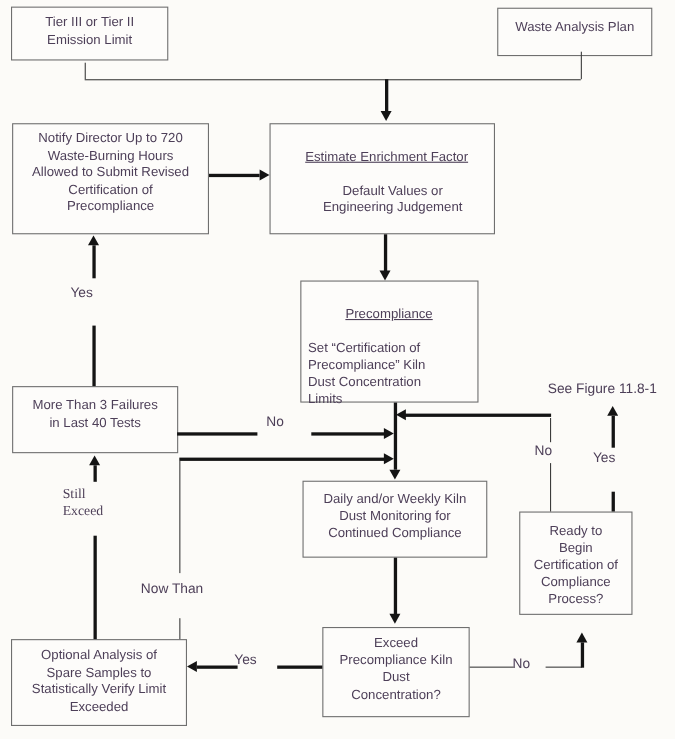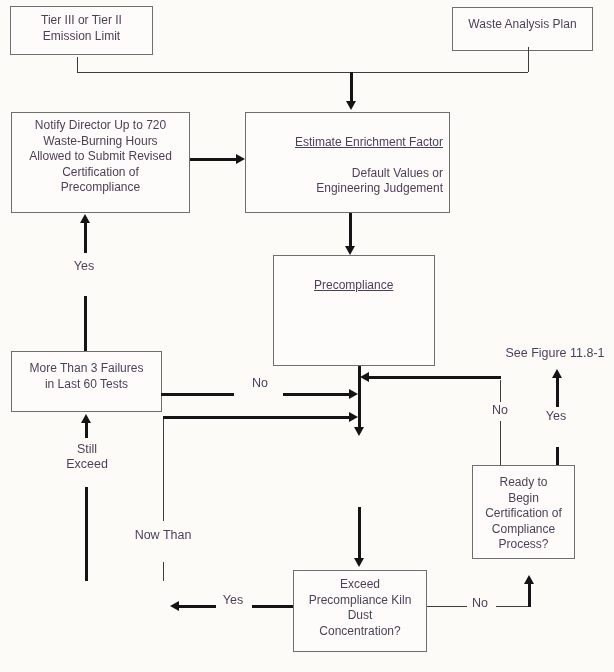--- a/index.html
+++ b/index.html
@@ -11,48 +11,48 @@
   .box{
     position:absolute;box-sizing:border-box;
     border:1px solid #6f6f6f;background:#fdfcfa;
     color:#4d3f58;text-align:center;
     font-size:12px;line-height:15.5px;white-space:pre-line;
   }
   .bt{white-space:pre-line;}
   .u{text-decoration:underline;}
   .lbl{
     position:absolute;color:#4d3f58;font-size:12.5px;line-height:15px;
-    white-space:pre-line;text-align:center;
+    white-space:pre-line;
   }
   .hl,.vl{position:absolute;background:#3c3c3c;}
   .thick{background:#141414;}
   .arr{position:absolute;width:0;height:0;border:0 solid transparent;}
   .arr-down{border-left-width:5px;border-right-width:5px;border-top:9px solid #141414;}
   .arr-up{border-left-width:5px;border-right-width:5px;border-bottom:9px solid #141414;}
   .arr-left{border-top-width:5px;border-bottom-width:5px;border-right:9px solid #141414;}
   .arr-right{border-top-width:5px;border-bottom-width:5px;border-left:9px solid #141414;}
 
   
   #b-tier{left:10px;top:6px;width:143px;height:49px;padding-top:6px;}
   #b-waste{left:452px;top:7px;width:141px;height:44px;padding-top:9px;}
   #b-notify{left:11px;top:112px;width:179px;height:101px;padding-top:5px;}
-  #b-estimate{left:245px;top:112px;width:205px;height:101px;text-align:right;padding:6px 6px 0 14px;}
+  #b-estimate{left:245px;top:112px;width:205px;height:101px;text-align:center;padding:6px 6px 0 14px;}
   #b-estimate .bb{margin-left:11px;}
   #b-precomp{left:273px;top:255px;width:162px;height:111px;text-align:left;padding:6px 4px 0 6px;}
   #b-precomp .bt{margin-left:34px;}
   #b-more3{left:11px;top:351px;width:151px;height:61px;padding-top:9px;}
   #b-daily{left:275px;top:437px;width:168px;height:70px;padding-top:8px;}
   #b-ready{left:472px;top:465px;width:103px;height:94px;padding-top:9px;}
   #b-exceed{left:293px;top:570px;width:134px;height:82px;padding-top:6px;}
   #b-optional{left:10px;top:581px;width:160px;height:79px;padding-top:6px;}
 
   
   #lbl-yes-top{left:64px;top:259px;width:40px;}
   #lbl-no-mid{left:242px;top:376px;width:36px;}
-  #lbl-still{left:57px;top:442px;width:60px;}
+  #lbl-still{left:57px;top:442px;width:60px;font-family:Liberation Serif, serif;}
   #lbl-nowpass{left:128px;top:528px;width:70px;}
   #lbl-seefig{left:498px;top:346px;width:114px;}
   #lbl-no-right{left:486px;top:403px;width:28px;}
   #lbl-yes-right{left:539px;top:409px;width:34px;}
   #lbl-yes-bottom{left:213px;top:593px;width:40px;}
   #lbl-no-bottom{left:466px;top:596px;width:28px;}
 </style>
 </head>
 <body>
 
@@ -68,33 +68,44 @@
 Precompliance</div>
 
   <div class="box" id="b-estimate">
     <div class="bt u">Estimate Enrichment Factor</div>
     <div class="bb">Default Values or
 Engineering Judgement</div>
   </div>
 
   <div class="box" id="b-precomp">
     <div class="bt u">Precompliance</div>
+    <div class="bb">Set “Certification of
+Precompliance” Kiln
+Dust Concentration
+Limits</div>
   </div>
 
   <div class="box" id="b-more3">More Than 3 Failures
-in Last 60 Tests</div>
+in Last 40 Tests</div>
+  <div class="box" id="b-daily">Daily and/or Weekly Kiln
+Dust Monitoring for
+Continued Compliance</div>
   <div class="box" id="b-ready">Ready to
 Begin
 Certification of
 Compliance
 Process?</div>
   <div class="box" id="b-exceed">Exceed
 Precompliance Kiln
 Dust
 Concentration?</div>
+  <div class="box" id="b-optional">Optional Analysis of
+Spare Samples to
+Statistically Verify Limit
+Exceeded</div>
 
   <div class="lbl" id="lbl-yes-top">Yes</div>
   <div class="lbl" id="lbl-no-mid">No</div>
   <div class="lbl" id="lbl-still">Still
 Exceed</div>
   <div class="lbl" id="lbl-nowpass">Now Than</div>
   <div class="lbl" id="lbl-seefig">See Figure 11.8-1</div>
   <div class="lbl" id="lbl-no-right">No</div>
   <div class="lbl" id="lbl-yes-right">Yes</div>
   <div class="lbl" id="lbl-yes-bottom">Yes</div>

